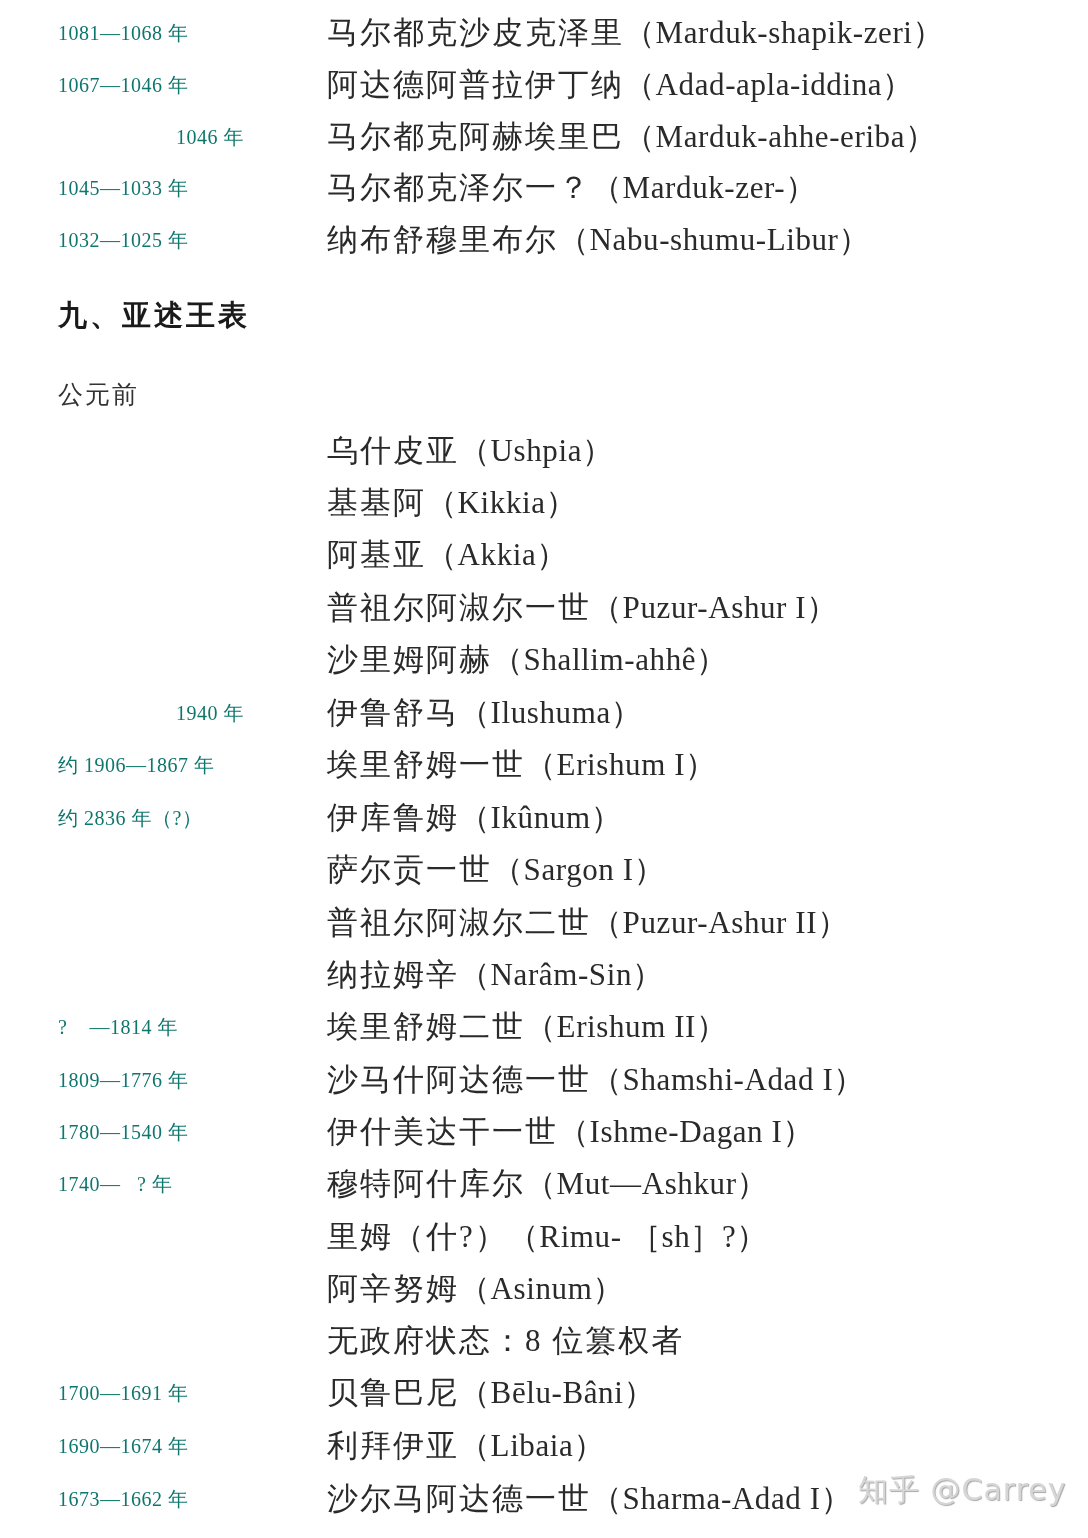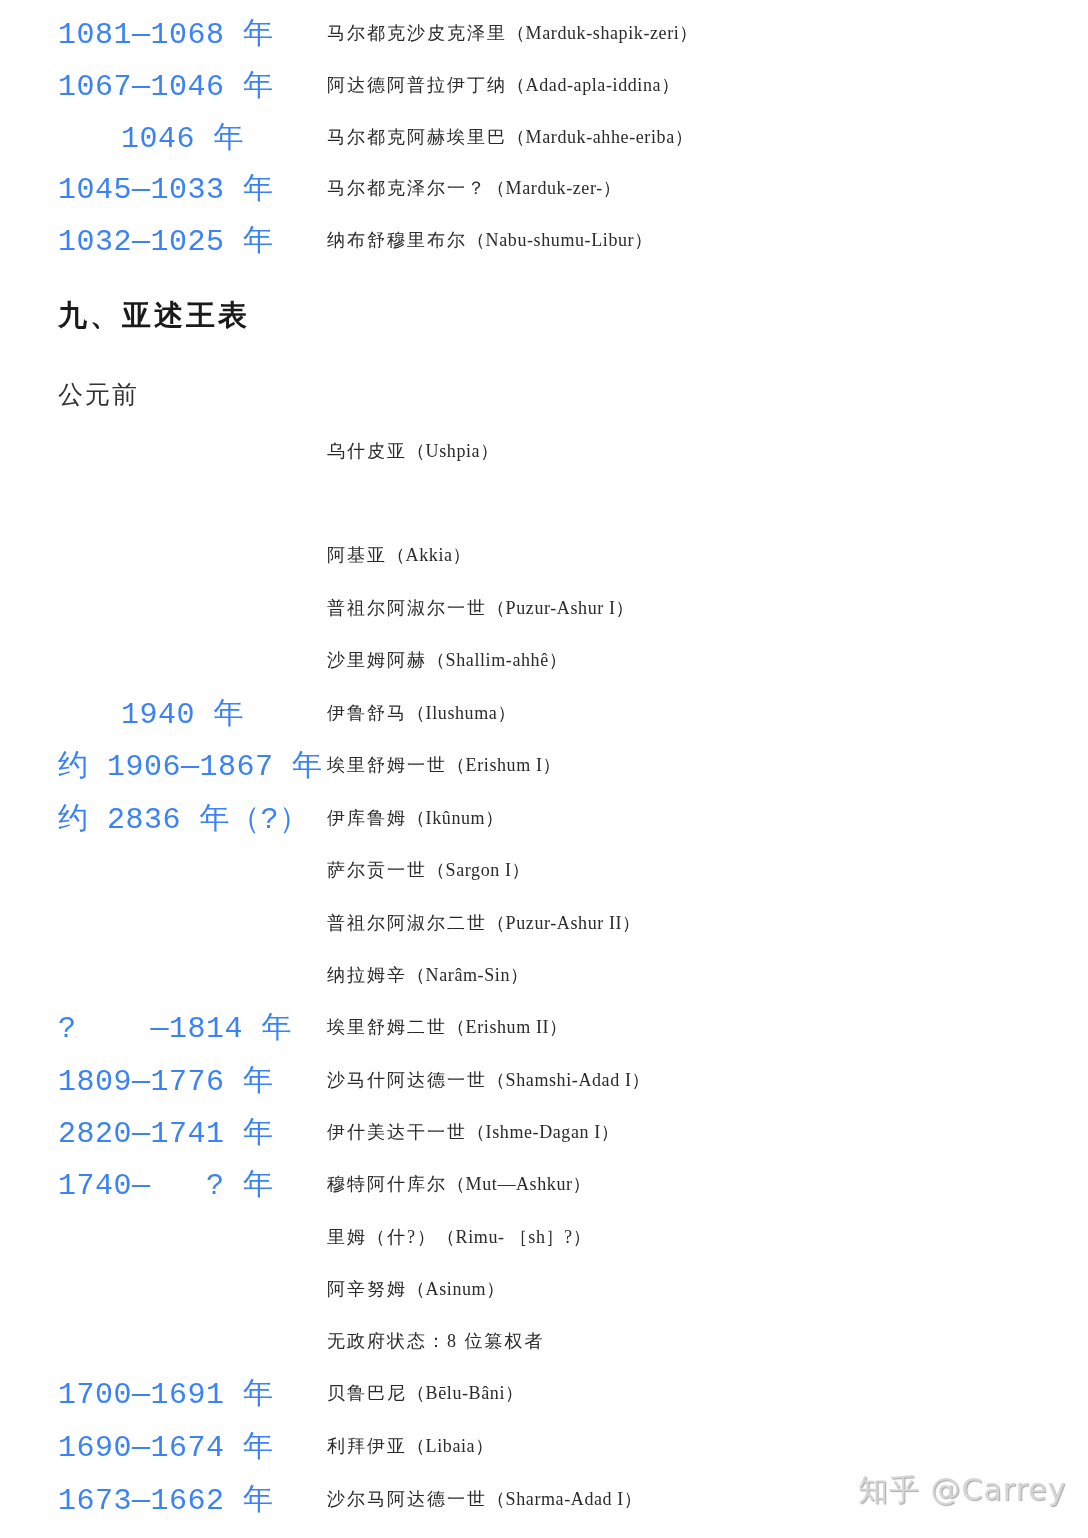--- a/index.html
+++ b/index.html
@@ -26,35 +26,35 @@
       left: 0;
       width: 1088px;
       height: 40px;
       display: flex;
       align-items: center;
     }
     .date {
       position: absolute;
       left: 58px;
       width: 190px;
-      font-size: 30px;
+      font-size: 20px;
       letter-spacing: 0.5px;
       white-space: pre;
-      color: #3b82f6;
-      font-family: Liberation Mono, monospace;
+      color: #0f766e;
+      font-family: Liberation Serif, serif;
     }
     .date.right {
       text-align: right;
       left: 58px;
       width: 186px;
     }
     .name {
       position: absolute;
       left: 327px;
-      font-size: 18px;
+      font-size: 31px;
       white-space: pre;
       color: #2a2a2a;
       font-family: "Liberation Serif", "DejaVu Serif", serif;
     }
     .name .zh {
       letter-spacing: 2px;
     }
     .name .lat {
       letter-spacing: 0.6px;
     }
@@ -114,20 +114,24 @@
     <span class="name"><span class="zh">纳布舒穆里布尔</span><span class="lat">（Nabu-shumu-Libur）</span></span>
   </div>
 
   <div class="section-title">九、亚述王表</div>
   <div class="era-label">公元前</div>
 
   <div class="row" style="top:431px">
     <span class="date"></span>
     <span class="name"><span class="zh">乌什皮亚</span><span class="lat">（Ushpia）</span></span>
   </div>
+  <div class="row" style="top:483px">
+    <span class="date"></span>
+    <span class="name"><span class="zh">基基阿</span><span class="lat">（Kikkia）</span></span>
+  </div>
   <div class="row" style="top:535px">
     <span class="date"></span>
     <span class="name"><span class="zh">阿基亚</span><span class="lat">（Akkia）</span></span>
   </div>
   <div class="row" style="top:588px">
     <span class="date"></span>
     <span class="name"><span class="zh">普祖尔阿淑尔一世</span><span class="lat">（Puzur-Ashur I）</span></span>
   </div>
   <div class="row" style="top:640px">
     <span class="date"></span>
@@ -159,21 +163,21 @@
   </div>
   <div class="row" style="top:1007px">
     <span class="date">?    —1814 年</span>
     <span class="name"><span class="zh">埃里舒姆二世</span><span class="lat">（Erishum II）</span></span>
   </div>
   <div class="row" style="top:1060px">
     <span class="date">1809—1776 年</span>
     <span class="name"><span class="zh">沙马什阿达德一世</span><span class="lat">（Shamshi-Adad I）</span></span>
   </div>
   <div class="row" style="top:1112px">
-    <span class="date">2820—1741 年</span>
+    <span class="date">1780—1540 年</span>
     <span class="name"><span class="zh">伊什美达干一世</span><span class="lat">（Ishme-Dagan I）</span></span>
   </div>
   <div class="row" style="top:1164px">
     <span class="date">1740—   ? 年</span>
     <span class="name"><span class="zh">穆特阿什库尔</span><span class="lat">（Mut—Ashkur）</span></span>
   </div>
   <div class="row" style="top:1269px">
     <span class="date"></span>
     <span class="name"><span class="zh">阿辛努姆</span><span class="lat">（Asinum）</span></span>
   </div>

